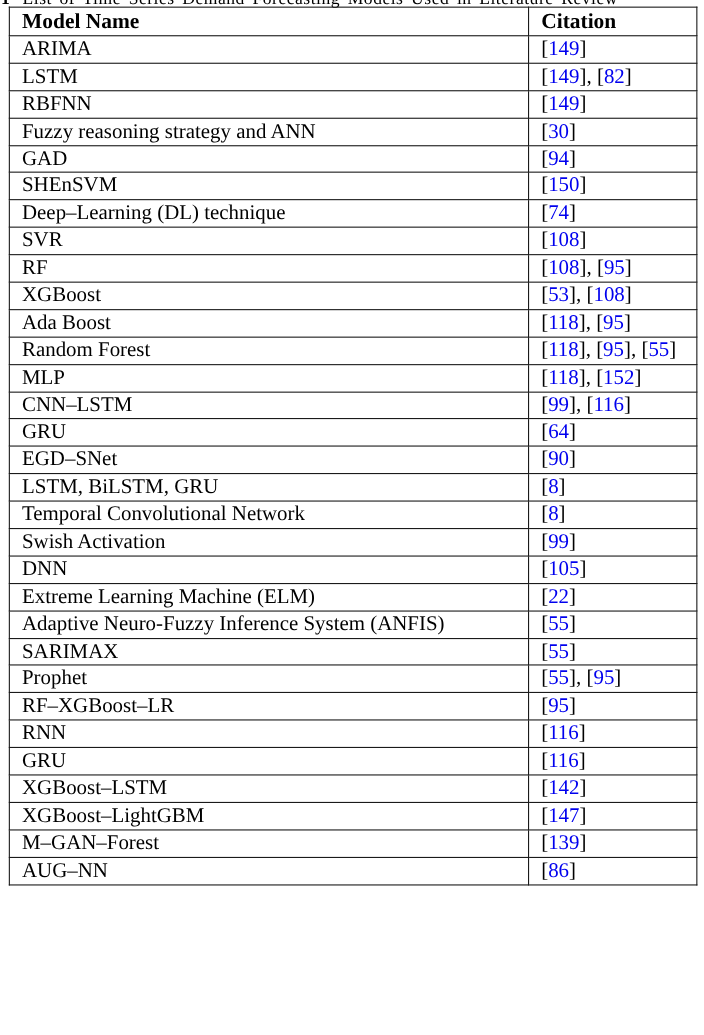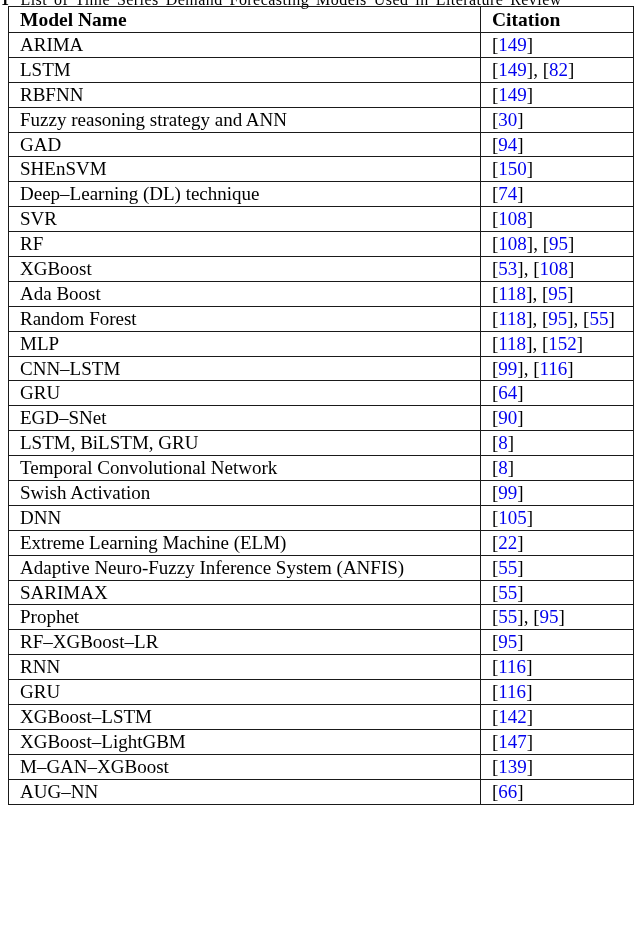--- a/index.html
+++ b/index.html
@@ -194,21 +194,21 @@
   </tr>
       <tr>
     <td>XGBoost–LSTM</td>
     <td class="cite-cell"><span class="bracket">[</span><a class="cite">142</a><span class="bracket">]</span></td>
   </tr>
       <tr>
     <td>XGBoost–LightGBM</td>
     <td class="cite-cell"><span class="bracket">[</span><a class="cite">147</a><span class="bracket">]</span></td>
   </tr>
       <tr>
-    <td>M–GAN–XGBoost</td>
+    <td>M–GAN–Forest</td>
     <td class="cite-cell"><span class="bracket">[</span><a class="cite">139</a><span class="bracket">]</span></td>
   </tr>
       <tr>
     <td>AUG–NN</td>
-    <td class="cite-cell"><span class="bracket">[</span><a class="cite">66</a><span class="bracket">]</span></td>
+    <td class="cite-cell"><span class="bracket">[</span><a class="cite">86</a><span class="bracket">]</span></td>
   </tr>
     </tbody>
 </table>
 
 </body></html>

